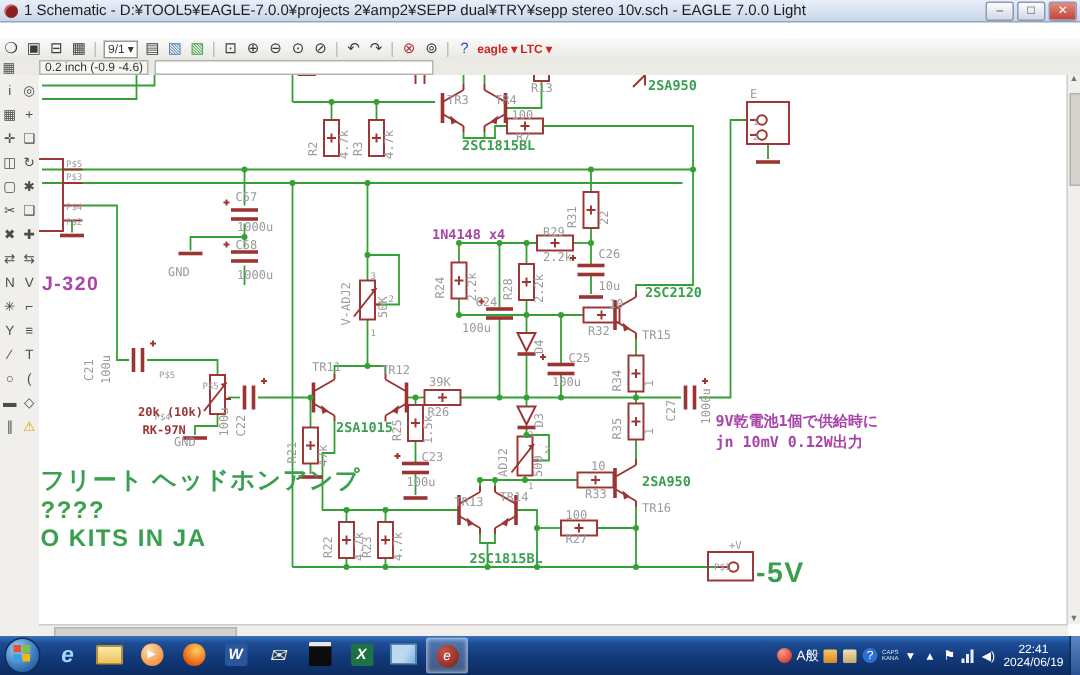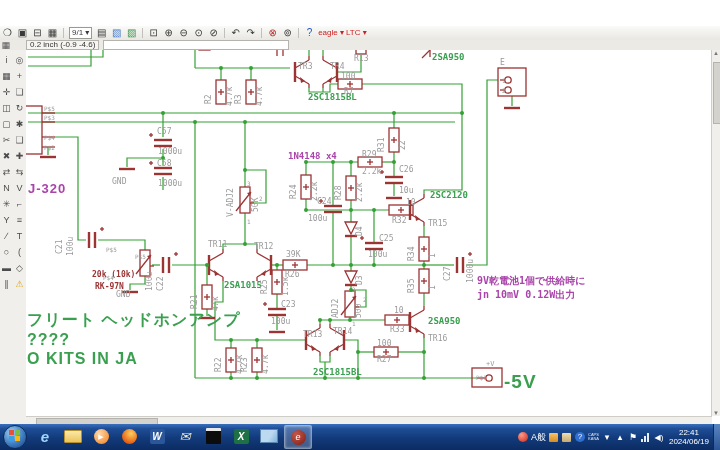--- a/index.html
+++ b/index.html
@@ -19,21 +19,21 @@
   #menubar{position:absolute;left:0;top:14px;width:720px;height:12px;background:#f2f1ec;
     border-bottom:1px solid #d8d6cf;display:flex;align-items:center;font-size:10px;color:#222;}
   #menubar span{padding:0 7px;}
   
   #toolbar{position:absolute;left:0;top:26px;width:720px;height:14px;background:linear-gradient(#fafaf8,#e8e7e2);
     border-bottom:1px solid #d0cec8;display:flex;align-items:center;font-size:10px;color:#3a3a3a;}
   .tbtn{min-width:13px;height:12px;margin:0 1px;text-align:center;line-height:12px;font-size:10px;}
   .tsep{width:1px;height:10px;background:#c2c0ba;margin:0 3px;}
   .tcombo{border:1px solid #9a9a94;background:#fff;height:10px;line-height:10px;padding:0 2px;font-size:8px;
     display:flex;align-items:center;gap:2px;margin:0 2px;}
-  .ttxt{font-size:8px;font-weight:normal;letter-spacing:0;text-align:right;}
+  .ttxt{font-size:8px;font-weight:bold;letter-spacing:0;text-align:right;}
   
   #coordrow{position:absolute;left:0;top:40px;width:720px;height:10px;background:#eceae5;
     border-bottom:1px solid #cfcdc7;display:flex;align-items:center;font-size:8px;color:#333;}
   #gridbtn{width:12px;text-align:center;font-size:9px;color:#555;}
   #coords{border:1px solid #b5b3ad;background:#f6f5f1;padding:0 3px;height:8px;line-height:8px;margin-left:14px;}
   #cmdline{flex:0 0 180px;height:8px;border:1px solid #b5b3ad;background:#fff;margin-left:4px;
     font-size:8px;padding:0 2px;font-family:"Liberation Sans",sans-serif;}
   
   #palette{position:absolute;left:0;top:50px;width:26px;height:366px;background:#f0efec;
     border-right:1px solid #c9c7c1;display:grid;grid-template-columns:13px 13px;align-content:start;padding-top:2px;}
@@ -90,20 +90,27 @@
   text.nm{fill:#9a9a9a;}
   text.red{fill:#9c3434;font-weight:bold;}
   text.grn{fill:#3aa050;font-weight:bold;}
   text.pur{fill:#aa44aa;font-weight:bold;}
 </style>
 </head>
 <body>
 
 <div id="screen">
 
+  <div id="titlebar">
+    <div id="titleicon"></div>
+    <div id="wintitle">1 Schematic - D:¥TOOL5¥EAGLE-7.0.0¥projects 2¥amp2¥SEPP dual¥TRY¥sepp stereo 10v.sch - EAGLE 7.0.0 Light</div>
+    <div class="winbtn">–</div>
+    <div class="winbtn">□</div>
+    <div class="winbtn close">✕</div>
+  </div>
 
 
   <div id="toolbar">
       <div class="tbtn">❍</div>
       <div class="tbtn">▣</div>
       <div class="tbtn">⊟</div>
       <div class="tbtn">▦</div>
       <div class="tsep"></div>
       <div class="tcombo">
         <span>9/1</span>

